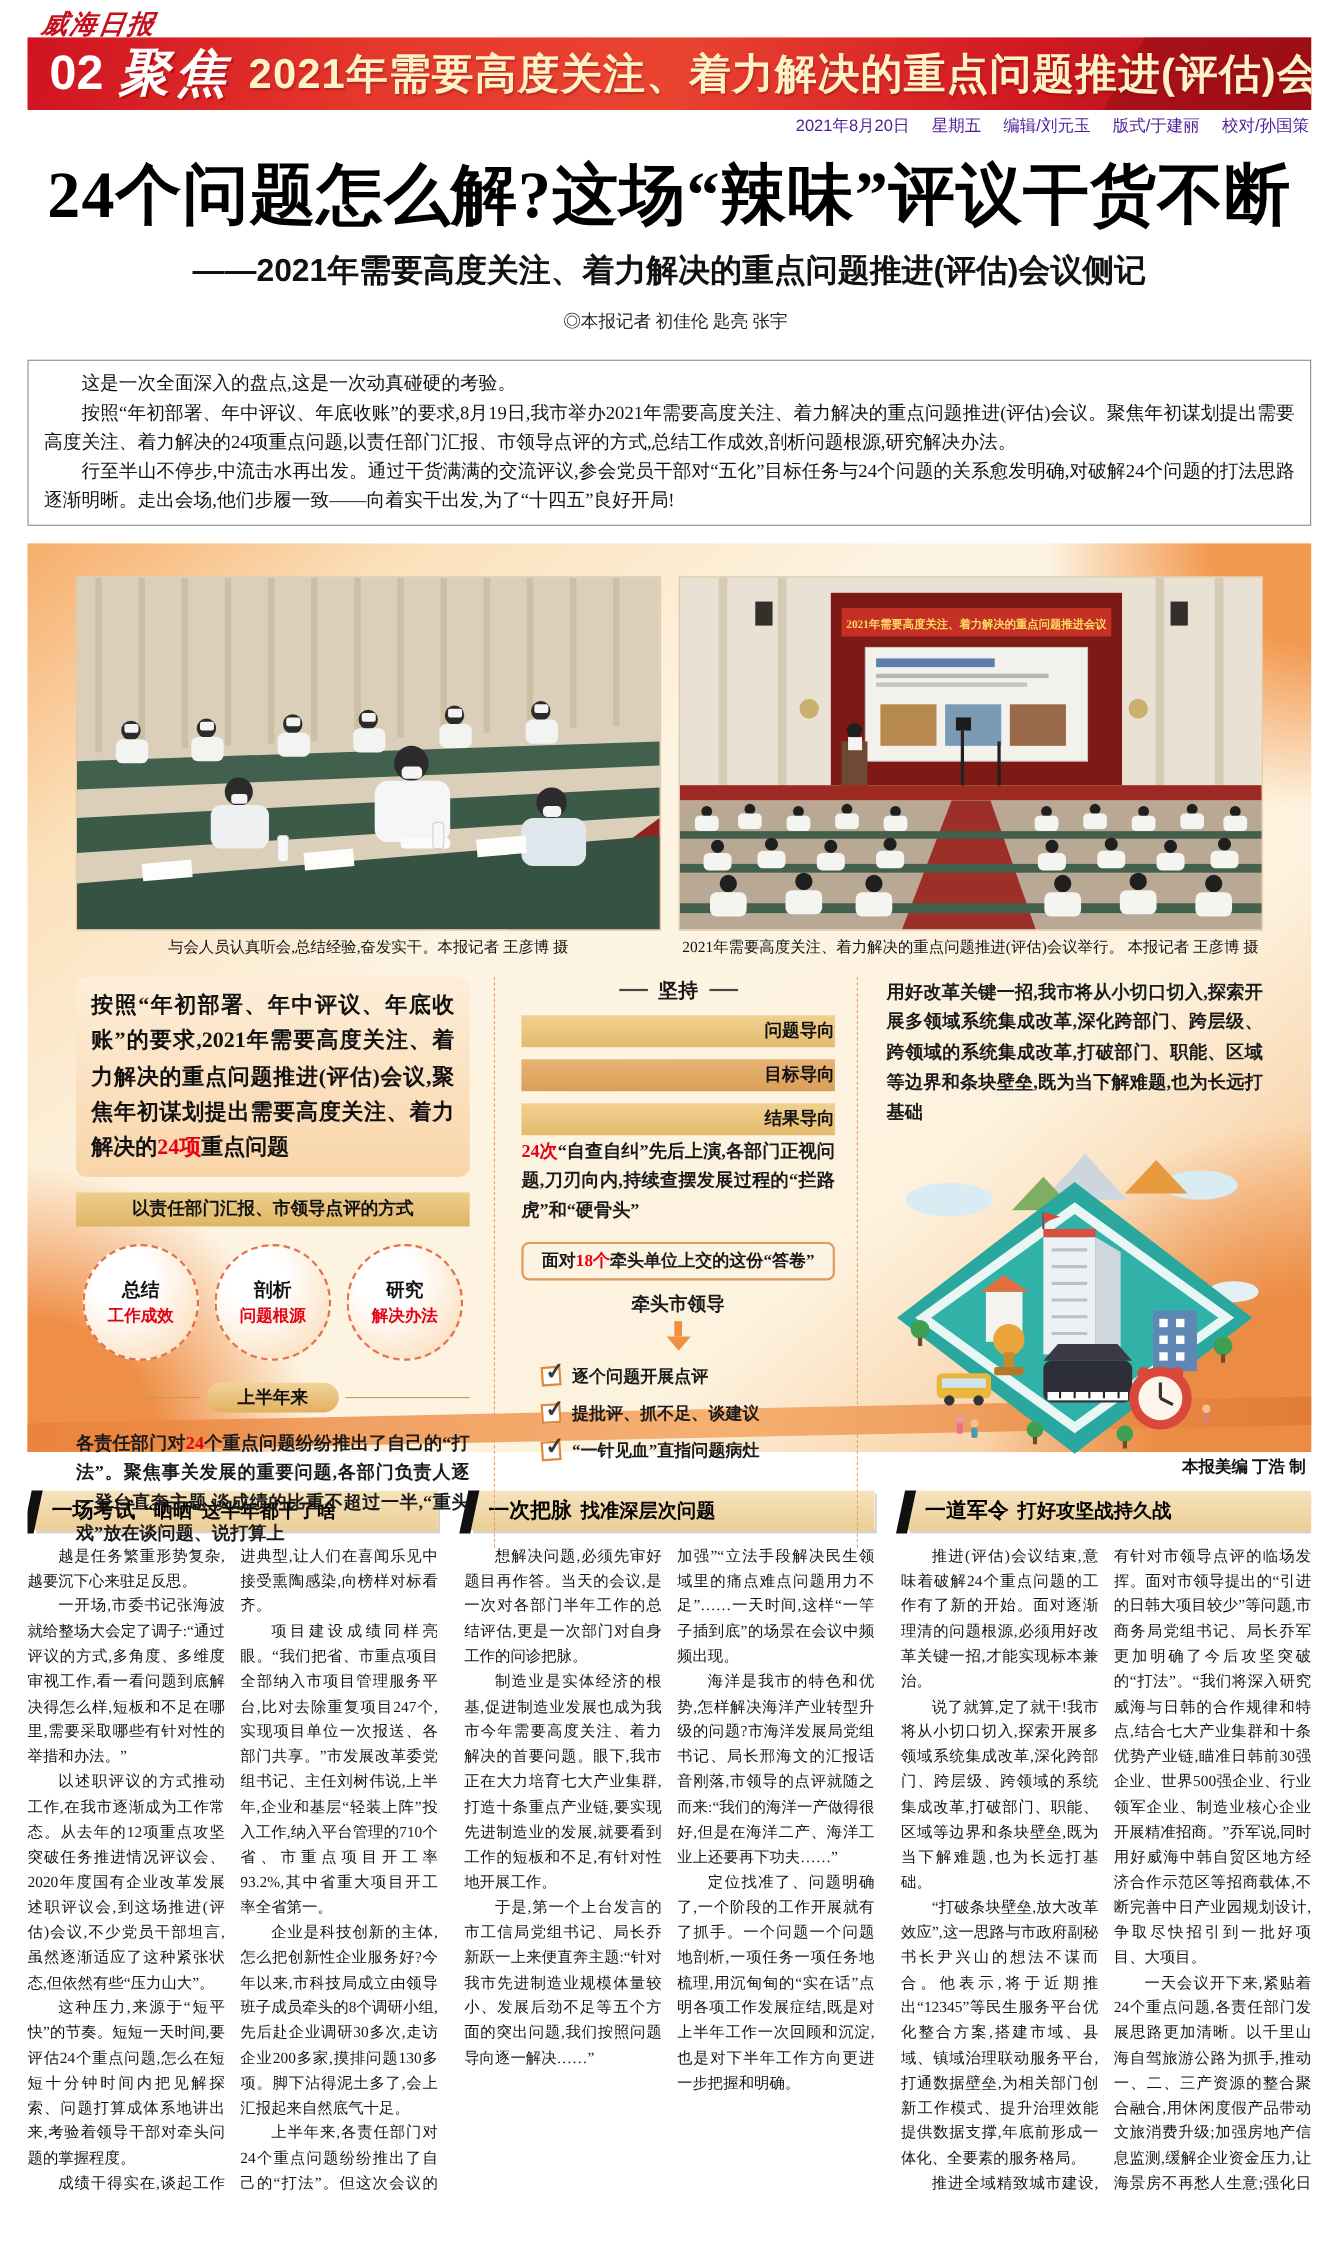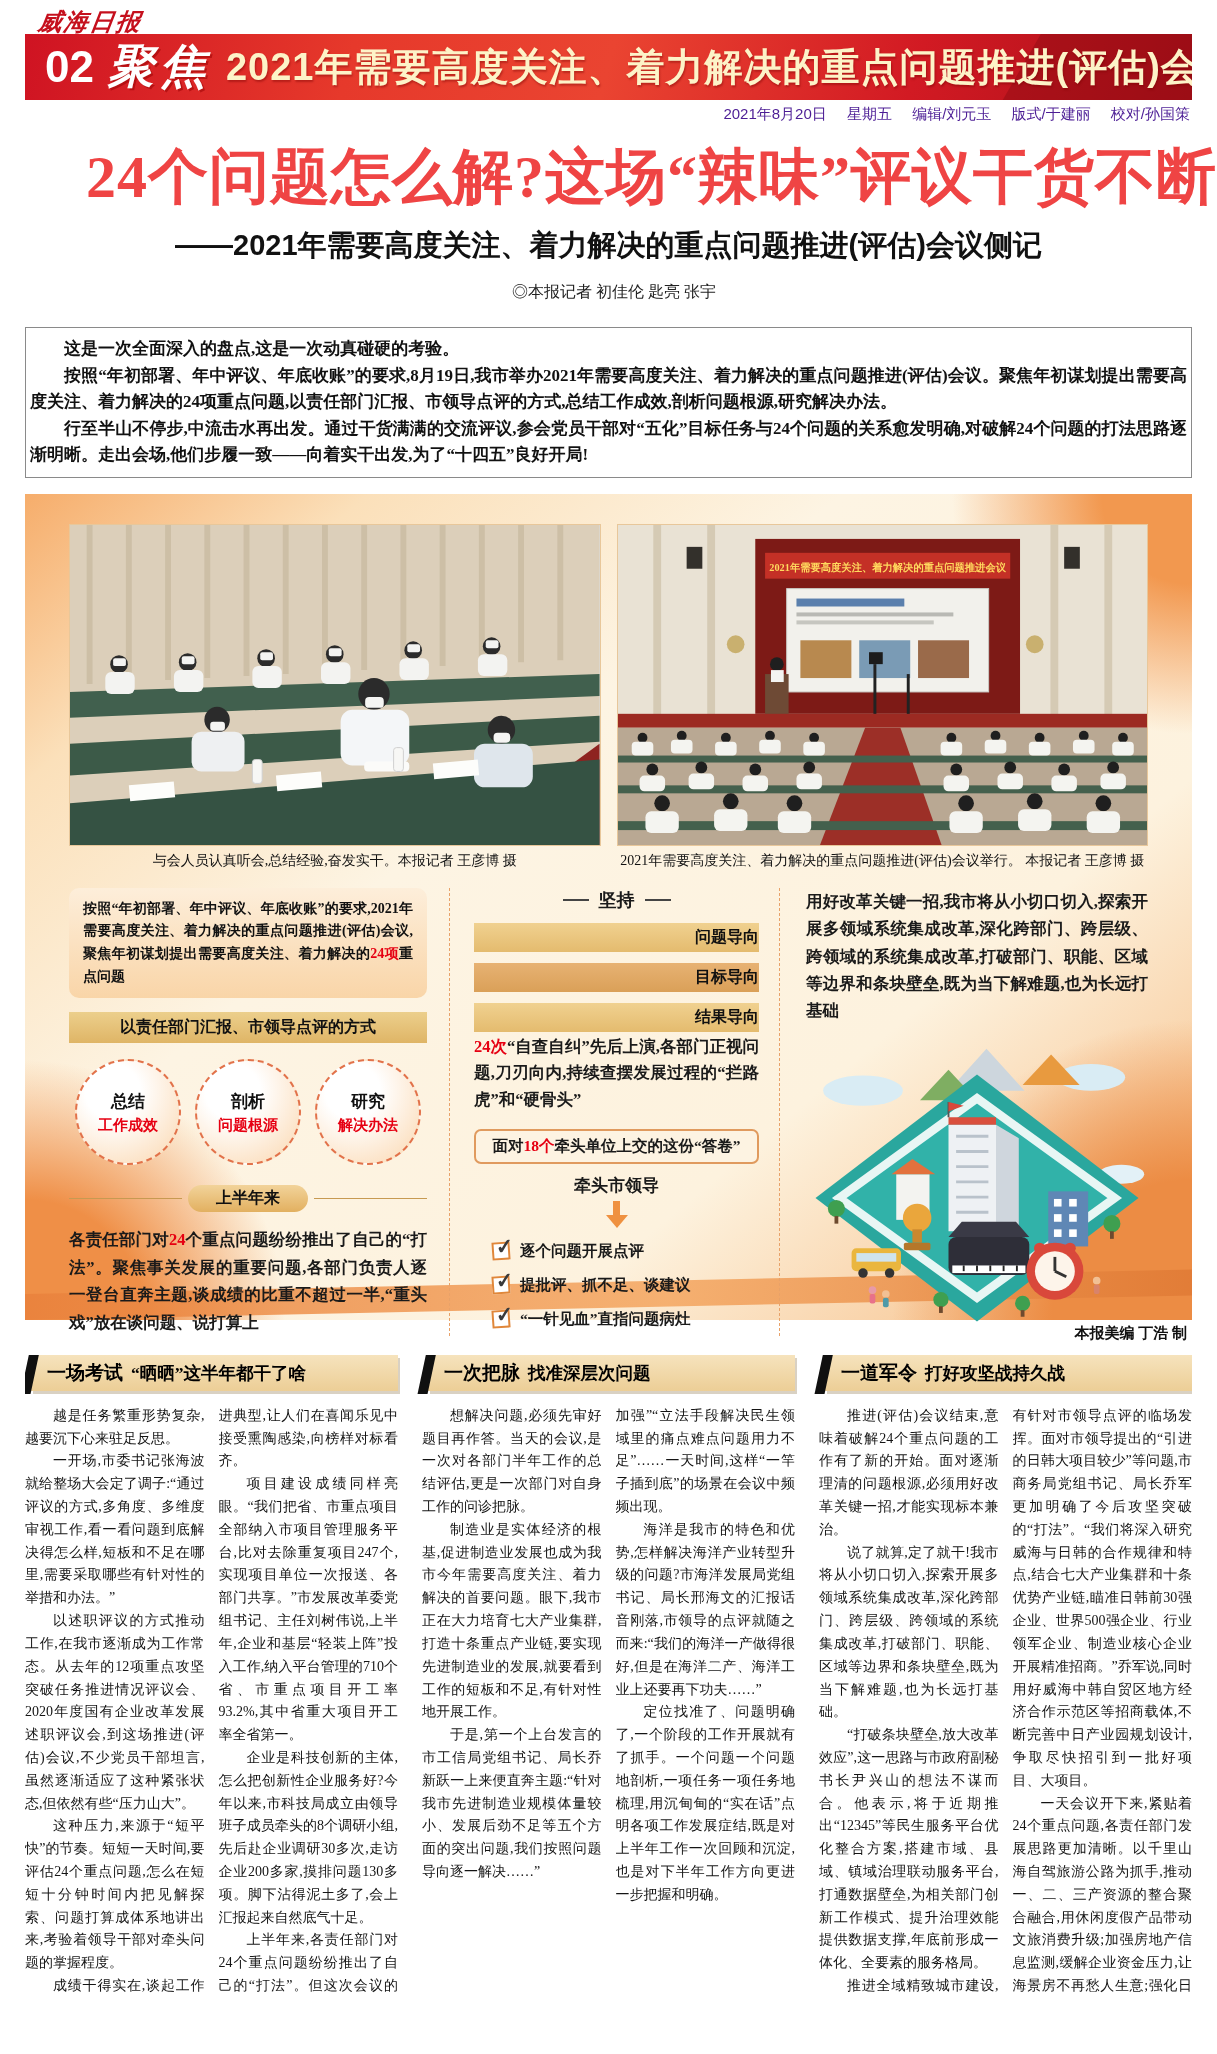--- a/index.html
+++ b/index.html
@@ -24,28 +24,28 @@
   .banner .btitle { color:#fdf3c8; font-size:38px; font-weight:900; letter-spacing:1px; white-space:nowrap;
                     font-family:"Liberation Sans",sans-serif; text-shadow:1px 2px 2px rgba(120,0,0,.4); z-index:1;}
 
   
   .dateline { margin:5px 27px 0; text-align:right; font-size:15px; color:#4c1d95;
               font-family:"Liberation Sans",sans-serif; }
   .dateline span { margin-left:16px; }
 
   
   .headline { text-align:center; padding-top:20px; }
-  .headline h1 { font-size:60px; line-height:1.12; font-weight:900; letter-spacing:1px; color:#ef4444;text-align:right; }
+  .headline h1 { font-size:60px; line-height:1.12; font-weight:900; letter-spacing:1px; color:#000000; }
   .headline h2 { font-size:29px; font-weight:700; margin-top:15px; color:#111;
                  font-family:"Liberation Sans",sans-serif; }
   .headline .byline { font-size:16px; margin-top:16px; color:#222;padding-left:11px; }
 
   
-  .intro { margin:24px 25px 0; border:1px solid #8a8a8a; padding:8px 4px;
-           font-size:17px; line-height:1.56; text-align:justify; color:#111;font-weight:bold; }
+  .intro { margin:24px 25px 0; border:1px solid #8a8a8a; padding:8px 14px;
+           font-size:17px; line-height:1.56; text-align:justify; color:#111; }
   .intro p { text-indent:2em; }
 
   
   .graphic { margin:16px 25px 0; height:826px; position:relative;
      background:
        radial-gradient(circle at 0% 100%, #ef8f47 0 120px, rgba(239,143,71,0) 260px),
        radial-gradient(circle at 100% 0%, #f2984f 0 90px, rgba(242,152,79,0) 240px),
        radial-gradient(circle at 100% 100%, #ec8c44 0 140px, rgba(236,140,68,0) 300px),
        linear-gradient(140deg,#f6ad6b 0%,#fbe0ba 16%,#fdf4e3 38%,#fdf2de 70%,#f5b679 100%);
      padding:30px 44px 10px; }
@@ -57,21 +57,21 @@
   .photo svg { display:block; width:100%; height:100%; }
   .captions { display:flex; gap:16px; margin-top:6px; }
   .captions div { flex:1; text-align:center; font-size:14px; color:#111; }
 
   .cols { display:flex; margin-top:18px; position:relative; z-index:1; }
   .colA { width:380px; padding-right:22px; }
   .colB { width:330px; padding:0 20px 0 24px; border-left:1px dashed #e8a269; }
   .colC { flex:1; padding-left:26px; border-left:1px dashed #e8a269; }
 
   .softbox { background:linear-gradient(180deg,#fdeeda,#f9d5a8); border-radius:10px; padding:10px 14px;
-             font-size:14px; line-height:1.62; text-align:justify; color:#111; font-weight:600;}
+             font-size:20px; line-height:1.62; text-align:justify; color:#111; font-weight:600;}
   .red { color:#e60012; }
   .tanbar { margin-top:14px; background:linear-gradient(180deg,#eccf8c,#dfb566); text-align:center;
             font-size:16px; font-weight:800; padding:5px 0; color:#111; }
   .circles { display:flex; justify-content:space-between; margin-top:16px; padding:0 6px; }
   .circle { width:106px; height:106px; border:2px dashed #e2724a; border-radius:50%;
             background:radial-gradient(circle at 35% 30%, #ffffff 0 28%, #fbd9b3 95%);
             display:flex; flex-direction:column; align-items:center; justify-content:center; gap:3px; }
   .circle .t { font-size:17px; font-weight:800; color:#111; }
   .circle .b { font-size:15px; font-weight:800; color:#e60012; }
   .badge-row { display:flex; align-items:center; margin-top:20px; }

